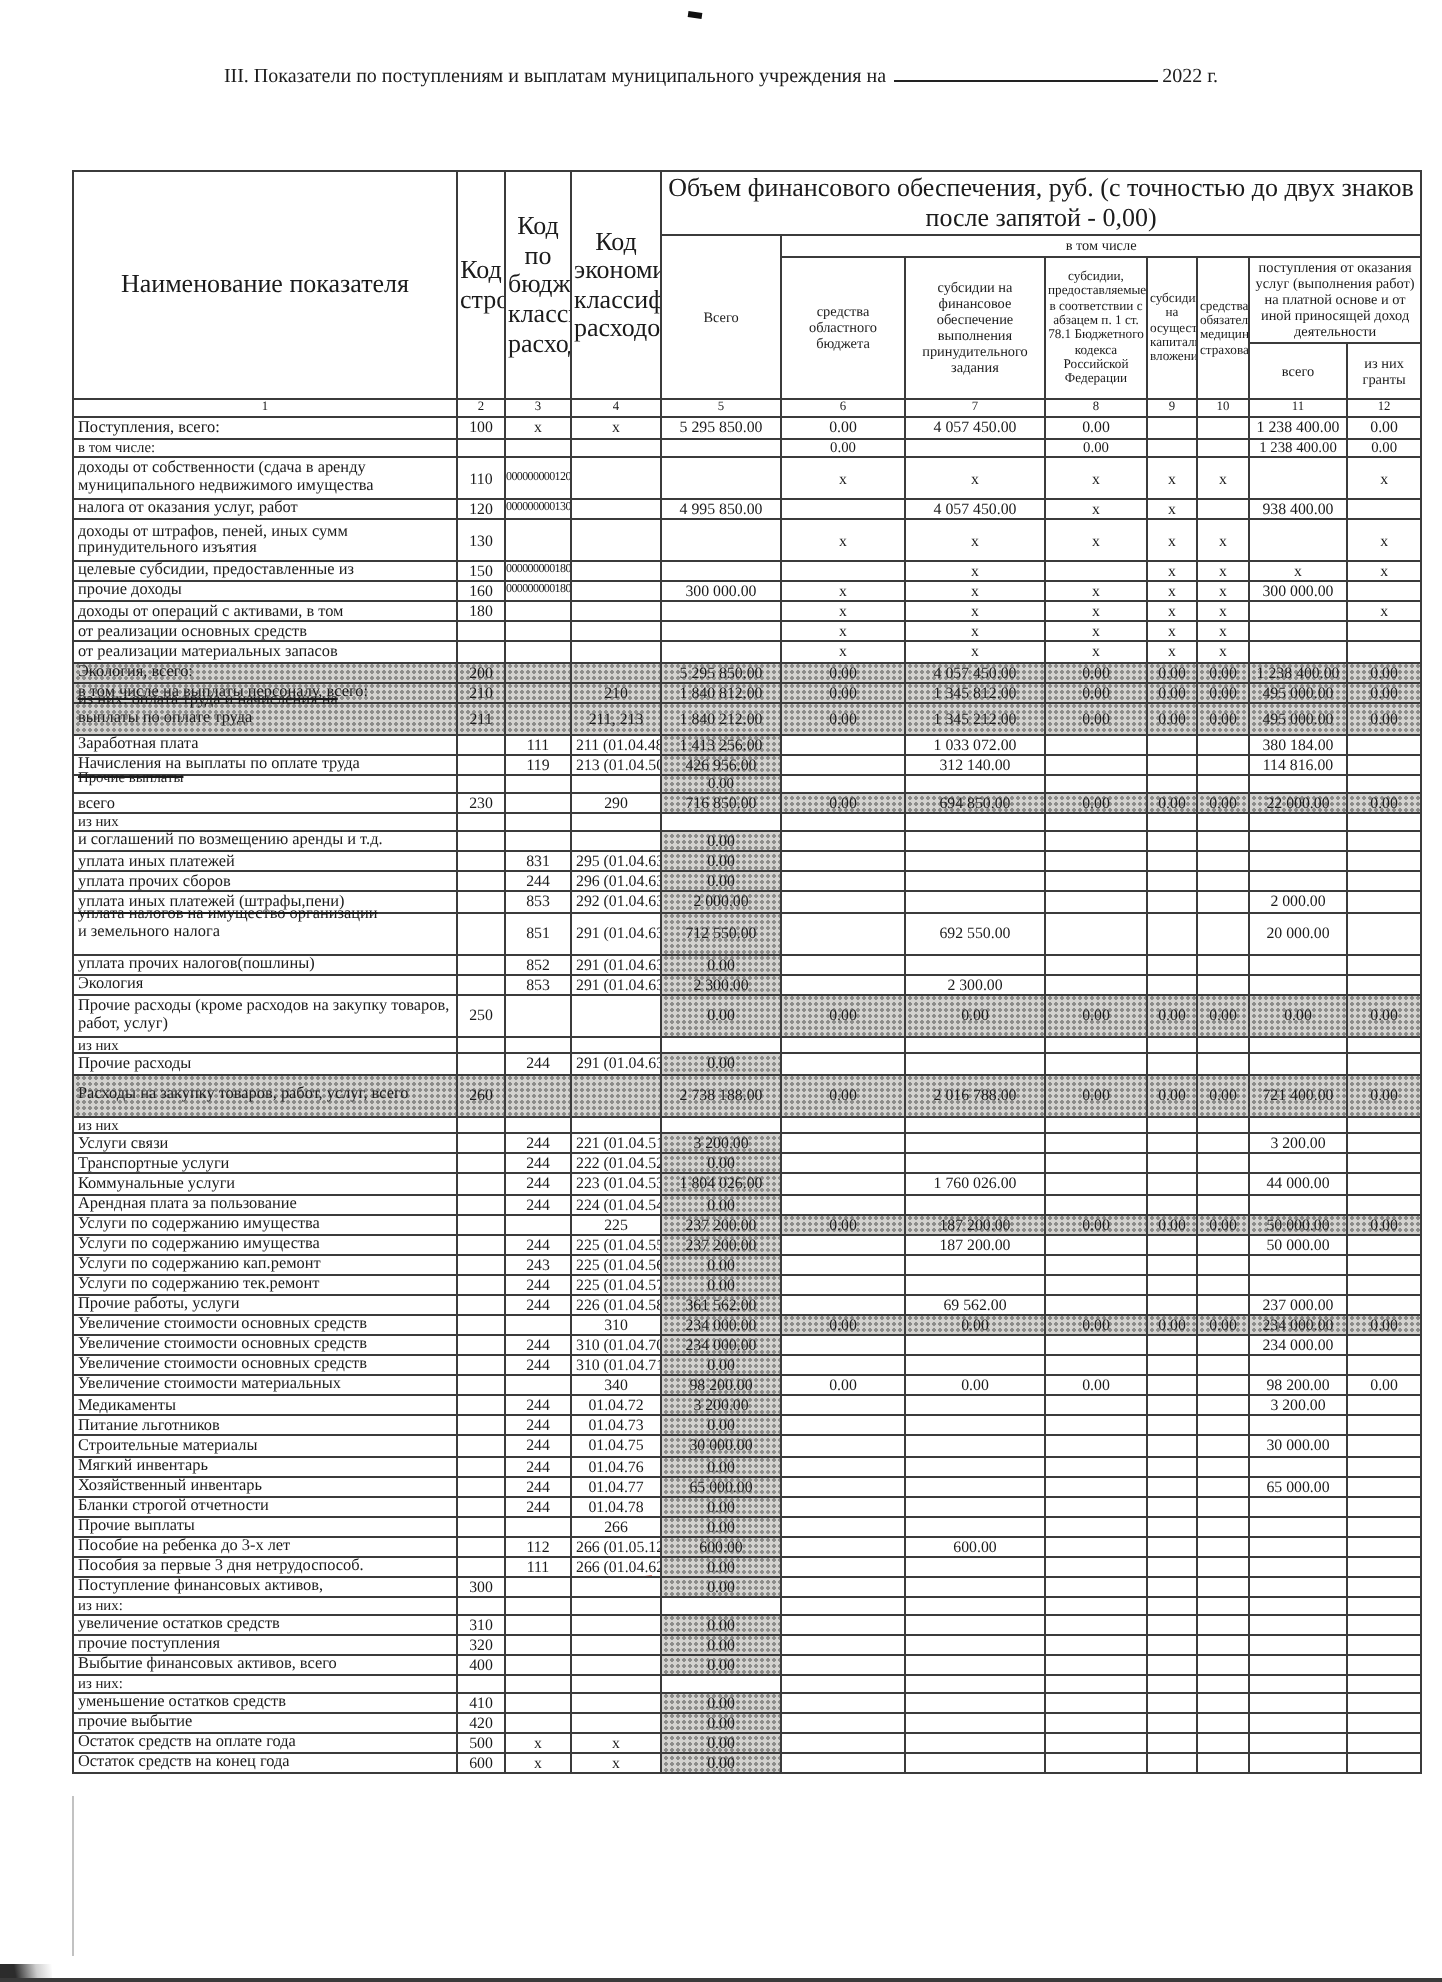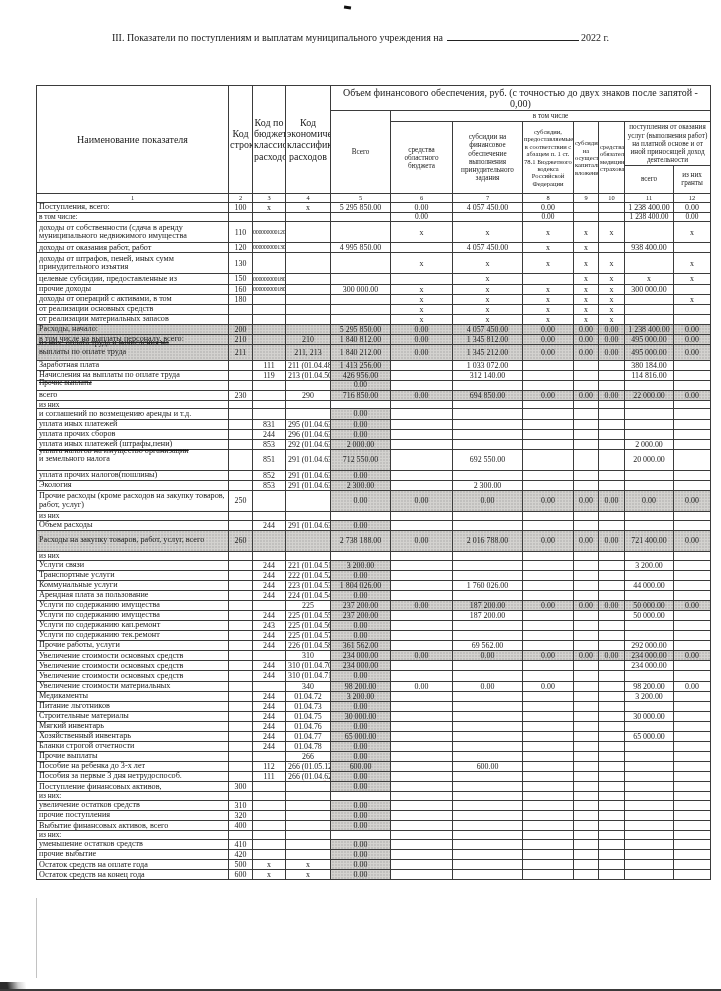--- a/index.html
+++ b/index.html
@@ -16,21 +16,21 @@
   .title .blank { display:inline-block; width:132px; border-bottom:1px solid #222; height:10px; margin:0 2px 0 4px; }
 
   table { position:absolute; left:36px; top:85px; width:674px; border-collapse:collapse; table-layout:fixed; }
   col.c1{width:192px} col.c2{width:24px} col.c3{width:33px} col.c4{width:45px} col.c5{width:60px}
   col.c6{width:62px} col.c7{width:70px} col.c8{width:51px} col.c9{width:25px} col.c10{width:26px}
   col.c11{width:49px} col.c12{width:37px}
 
   th, td { border:1px solid #3b3b3b; overflow:hidden; vertical-align:middle; }
   th { font-weight:normal; font-size:7.2px; line-height:1.12; text-align:center; padding:1px; }
   th.tiny { font-size:6.6px; }
-  tr.hr1 th { height:12px; font-size:10px; }
+  tr.hr1 th { height:12px; font-size:13px; }
   tr.hr2 th { height:11px; }
   tr.hr3 th { height:36px; }
   tr.hr4 th { height:28px; }
   tr.nums td { height:9px; font-size:6.4px; text-align:center; line-height:1; }
 
   td { font-size:7.9px; line-height:1.15; padding:0 2px; text-align:center; white-space:nowrap; }
   td.name { text-align:left; font-size:8.2px; white-space:normal; line-height:1.05; padding:0 2px; overflow:visible; }
   td.zeros { font-size:6px; letter-spacing:-0.3px; padding:0; }
   tr.n  td { height:10px; }
   tr.tn td { height:7px; font-size:7.4px; }
@@ -144,21 +144,21 @@
           <td></td>
           <td>x</td>
           <td>x</td>
           <td>x</td>
           <td>x</td>
           <td>x</td>
           <td></td>
           <td>x</td>
         </tr>
         <tr class="n">
-          <td class="name"><span>доходы от оказания работ, работ</span></td>
+          <td class="name"><span>налога от оказания услуг, работ</span></td>
           <td>120</td>
           <td class="zeros">000000000130</td>
           <td></td>
           <td>4 995 850.00</td>
           <td></td>
           <td>4 057 450.00</td>
           <td>x</td>
           <td>x</td>
           <td></td>
           <td>938 400.00</td>
@@ -242,21 +242,21 @@
           <td></td>
           <td>x</td>
           <td>x</td>
           <td>x</td>
           <td>x</td>
           <td>x</td>
           <td></td>
           <td></td>
         </tr>
         <tr class="n">
-          <td class="name sh"><span>Расходы, начало:</span></td>
+          <td class="name sh"><span>Экология, всего:</span></td>
           <td class="sh">200</td>
           <td class="sh"></td>
           <td class="sh"></td>
           <td class="sh">5 295 850.00</td>
           <td class="sh">0.00</td>
           <td class="sh">4 057 450.00</td>
           <td class="sh">0.00</td>
           <td class="sh">0.00</td>
           <td class="sh">0.00</td>
           <td class="sh">1 238 400.00</td>
@@ -480,21 +480,21 @@
           <td></td>
           <td></td>
           <td></td>
           <td></td>
           <td></td>
           <td></td>
           <td></td>
           <td></td>
         </tr>
         <tr class="n">
-          <td class="name"><span>Объем расходы</span></td>
+          <td class="name"><span>Прочие расходы</span></td>
           <td></td>
           <td>244</td>
           <td>291 (01.04.63)</td>
           <td class="sh">0.00</td>
           <td></td>
           <td></td>
           <td></td>
           <td></td>
           <td></td>
           <td></td>
@@ -644,21 +644,21 @@
           <td class="name"><span>Прочие работы, услуги</span></td>
           <td></td>
           <td>244</td>
           <td>226 (01.04.58)</td>
           <td class="sh">361 562.00</td>
           <td></td>
           <td>69 562.00</td>
           <td></td>
           <td></td>
           <td></td>
-          <td>292 000.00</td>
+          <td>237 000.00</td>
           <td></td>
         </tr>
         <tr class="n">
           <td class="name"><span>Увеличение стоимости основных средств</span></td>
           <td></td>
           <td></td>
           <td>310</td>
           <td class="sh">234 000.00</td>
           <td class="sh">0.00</td>
           <td class="sh">0.00</td>

